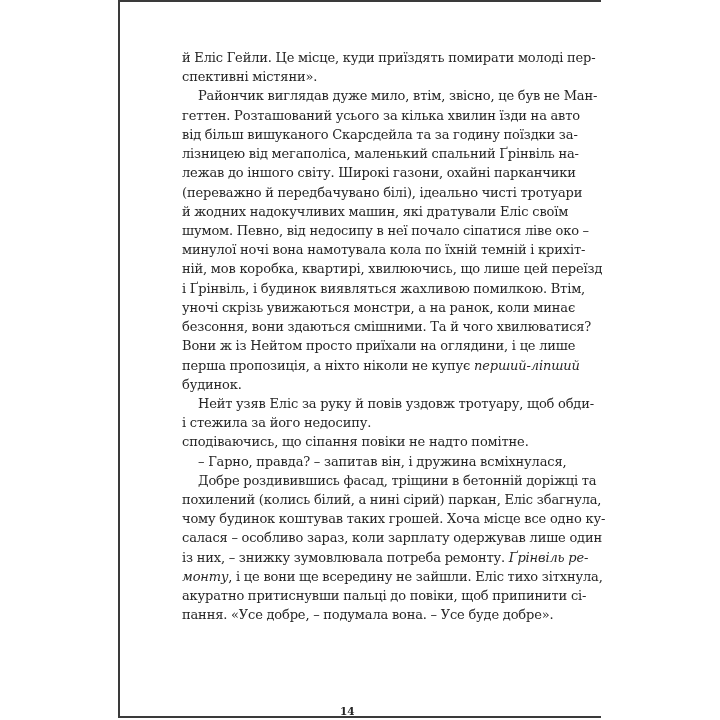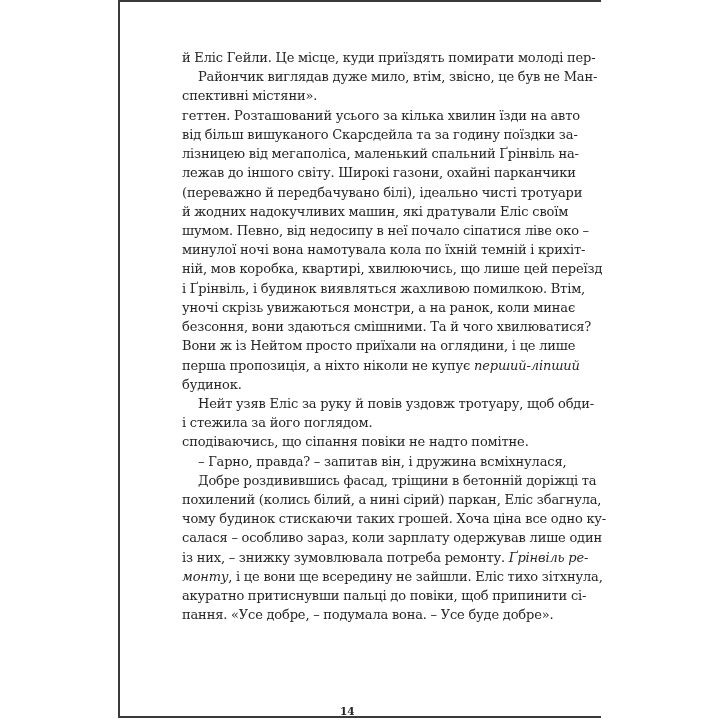--- a/index.html
+++ b/index.html
@@ -64,44 +64,44 @@
       color: #262626;
     }
   </style>
 </head>
 <body>
 
 <div class="page"></div>
 
 <div class="text-block" id="text-block">
     <span class="line">й Еліс Гейли. Це місце, куди приїздять помирати молоді пер-</span>
+    <span class="line last">спективні містяни».</span>
     <span class="line indent">Райончик виглядав дуже мило, втім, звісно, це був не Ман-</span>
-    <span class="line last">спективні містяни».</span>
     <span class="line">геттен. Розташований усього за кілька хвилин їзди на авто</span>
     <span class="line">від більш вишуканого Скарсдейла та за годину поїздки за-</span>
     <span class="line">лізницею від мегаполіса, маленький спальний Ґрінвіль на-</span>
     <span class="line">лежав до іншого світу. Широкі газони, охайні парканчики</span>
     <span class="line">(переважно й передбачувано білі), ідеально чисті тротуари</span>
     <span class="line">й жодних надокучливих машин, які дратували Еліс своїм</span>
     <span class="line">шумом. Певно, від недосипу в неї почало сіпатися ліве око –</span>
     <span class="line">минулої ночі вона намотувала кола по їхній темній і крихіт-</span>
     <span class="line">ній, мов коробка, квартирі, хвилюючись, що лише цей переїзд</span>
     <span class="line">і Ґрінвіль, і будинок виявляться жахливою помилкою. Втім,</span>
     <span class="line">уночі скрізь увижаються монстри, а на ранок, коли минає</span>
     <span class="line">безсоння, вони здаються смішними. Та й чого хвилюватися?</span>
     <span class="line">Вони ж із Нейтом просто приїхали на оглядини, і це лише</span>
     <span class="line"><span>перша пропозиція, а ніхто ніколи не купує </span><em>перший-ліпший</em><span></span></span>
     <span class="line last">будинок.</span>
     <span class="line indent">Нейт узяв Еліс за руку й повів уздовж тротуару, щоб обди-</span>
-    <span class="line last">і стежила за його поглядом.</span>
+    <span class="line last">і стежила за його недосипу.</span>
     <span class="line last">сподіваючись, що сіпання повіки не надто помітне.</span>
     <span class="line indent">– Гарно, правда? – запитав він, і дружина всміхнулася,</span>
     <span class="line indent">Добре роздивившись фасад, тріщини в бетонній доріжці та</span>
     <span class="line">похилений (колись білий, а нині сірий) паркан, Еліс збагнула,</span>
-    <span class="line">чому будинок стискаючи таких грошей. Хоча ціна все одно ку-</span>
+    <span class="line">чому будинок коштував таких грошей. Хоча місце все одно ку-</span>
     <span class="line">салася – особливо зараз, коли зарплату одержував лише один</span>
     <span class="line"><span>із них, – знижку зумовлювала потреба ремонту. </span><em>Ґрінвіль ре-</em><span></span></span>
     <span class="line"><span></span><em>монту</em><span>, і це вони ще всередину не зайшли. Еліс тихо зітхнула,</span></span>
     <span class="line">акуратно притиснувши пальці до повіки, щоб припинити сі-</span>
     <span class="line last">пання. «Усе добре, – подумала вона. – Усе буде добре».</span>
   </div>
 
 <div class="page-number">14</div>
 
 </body></html>

